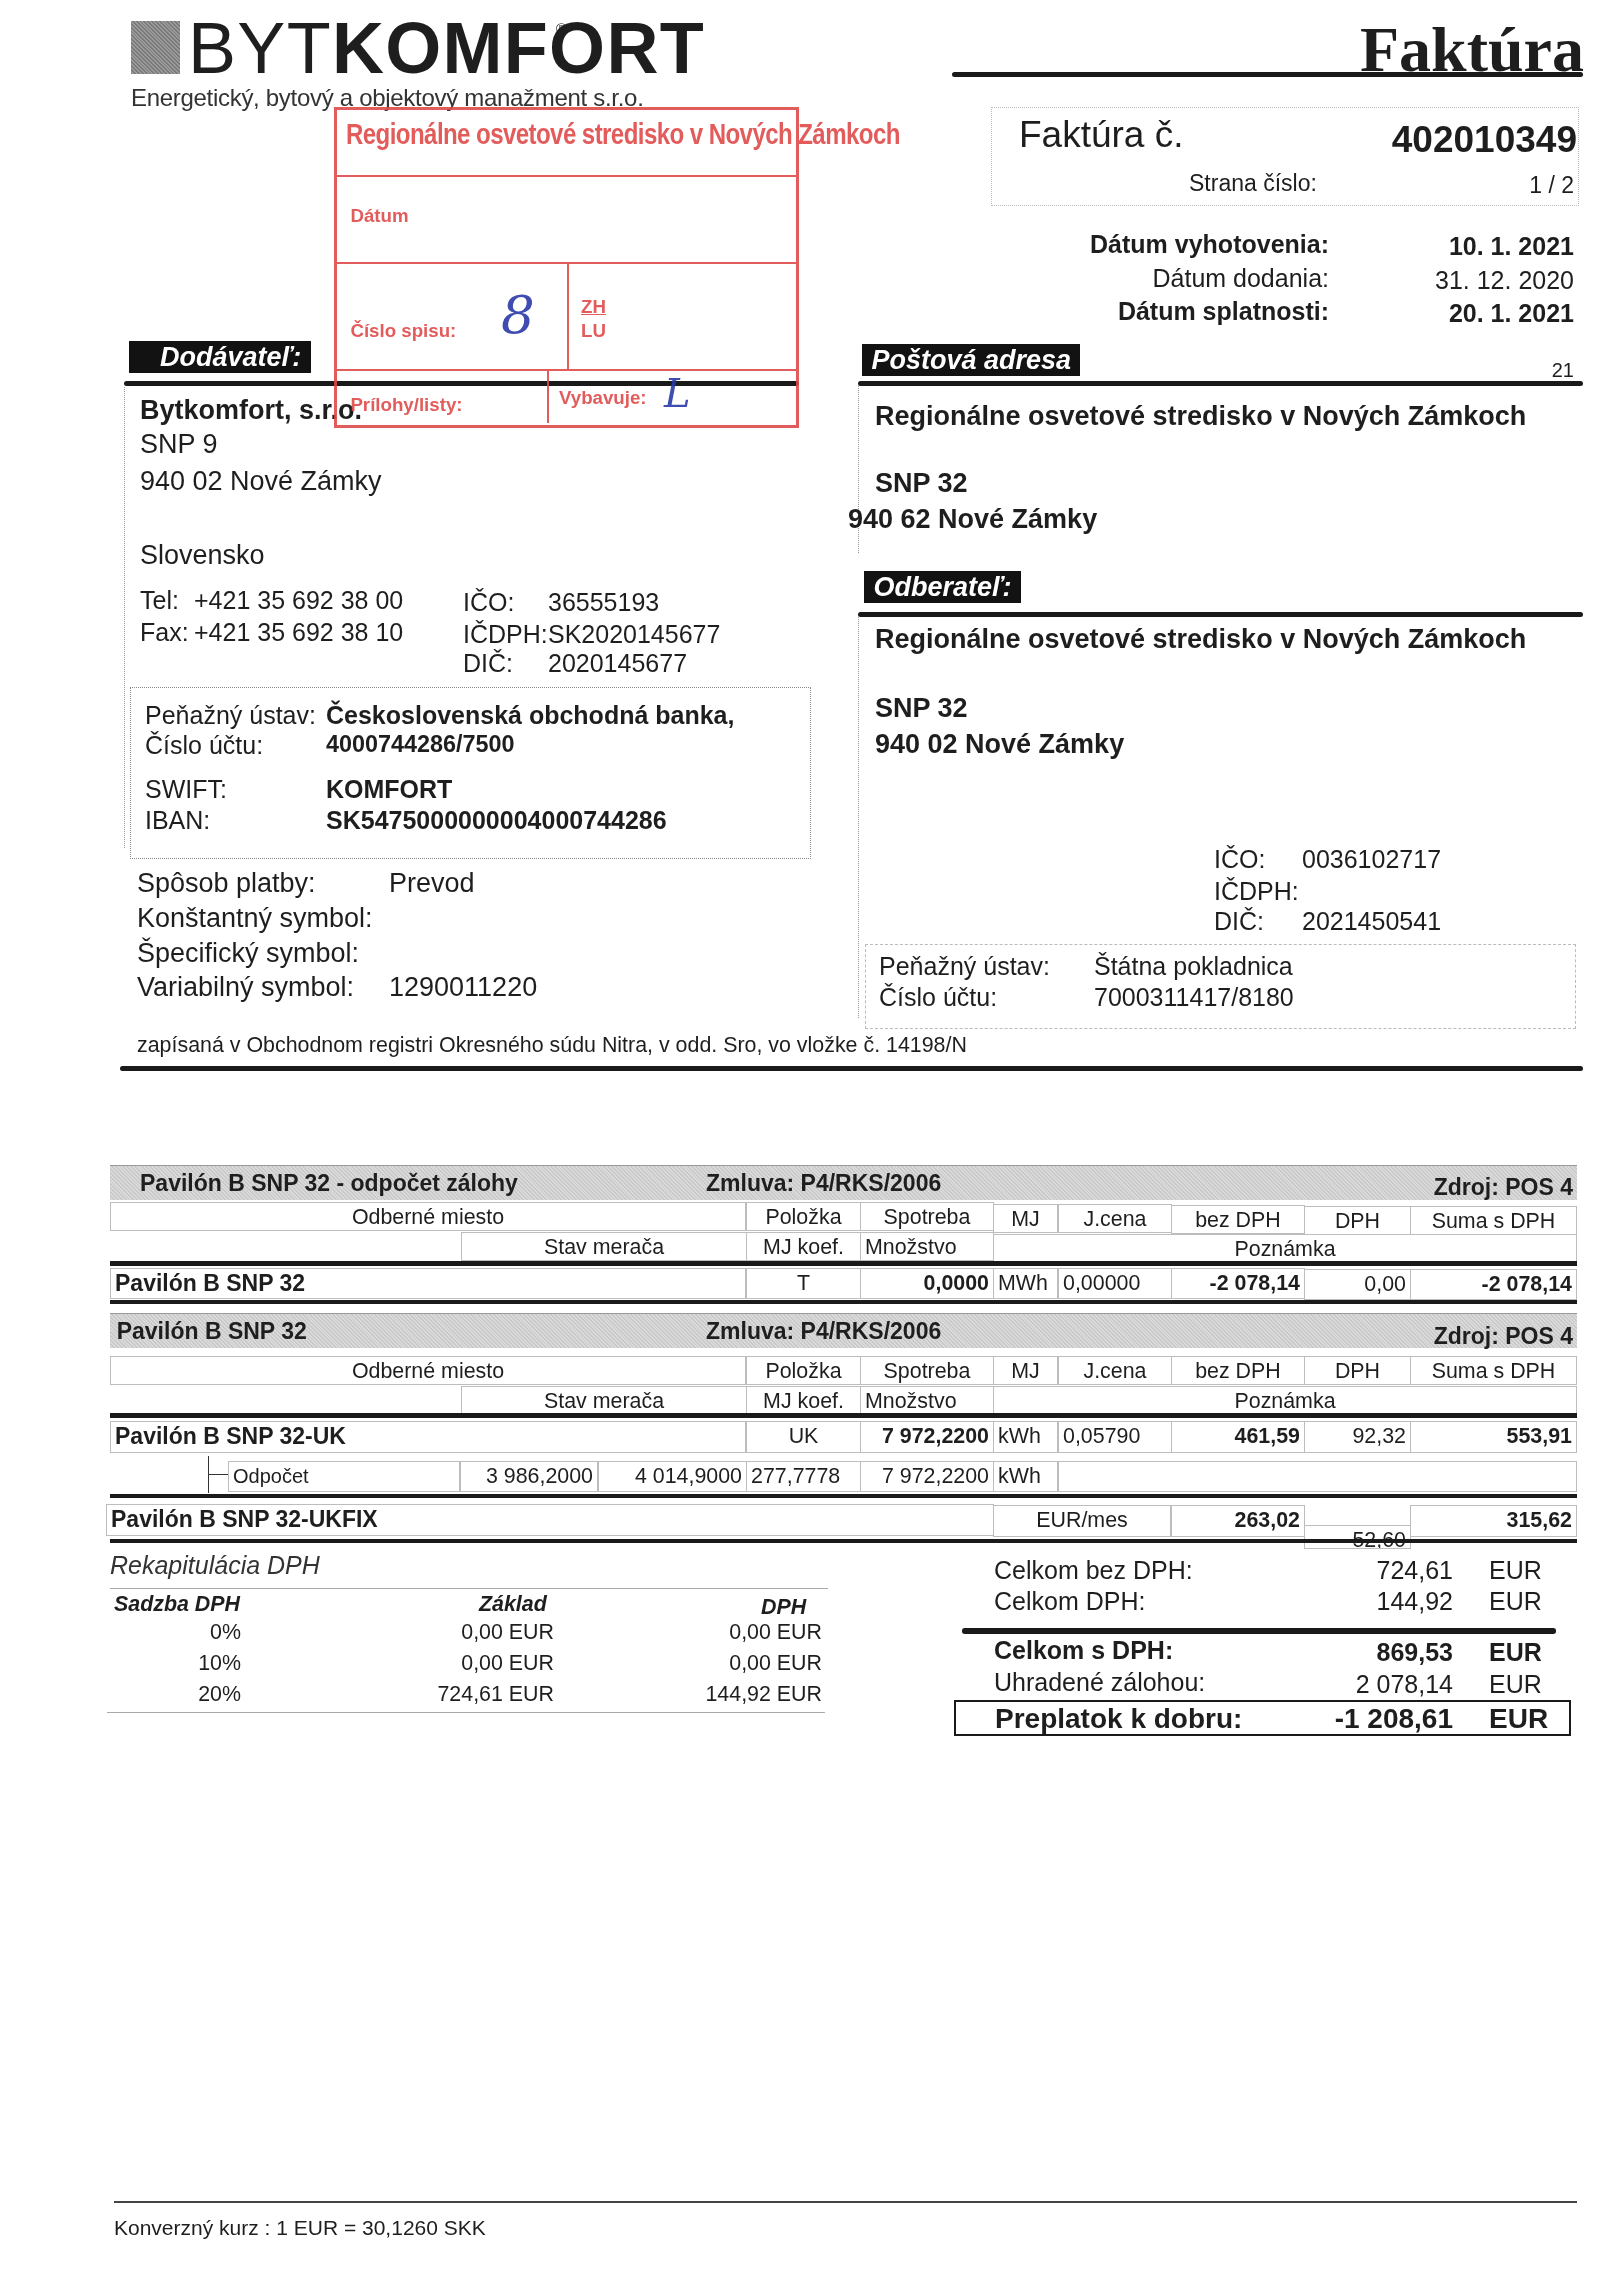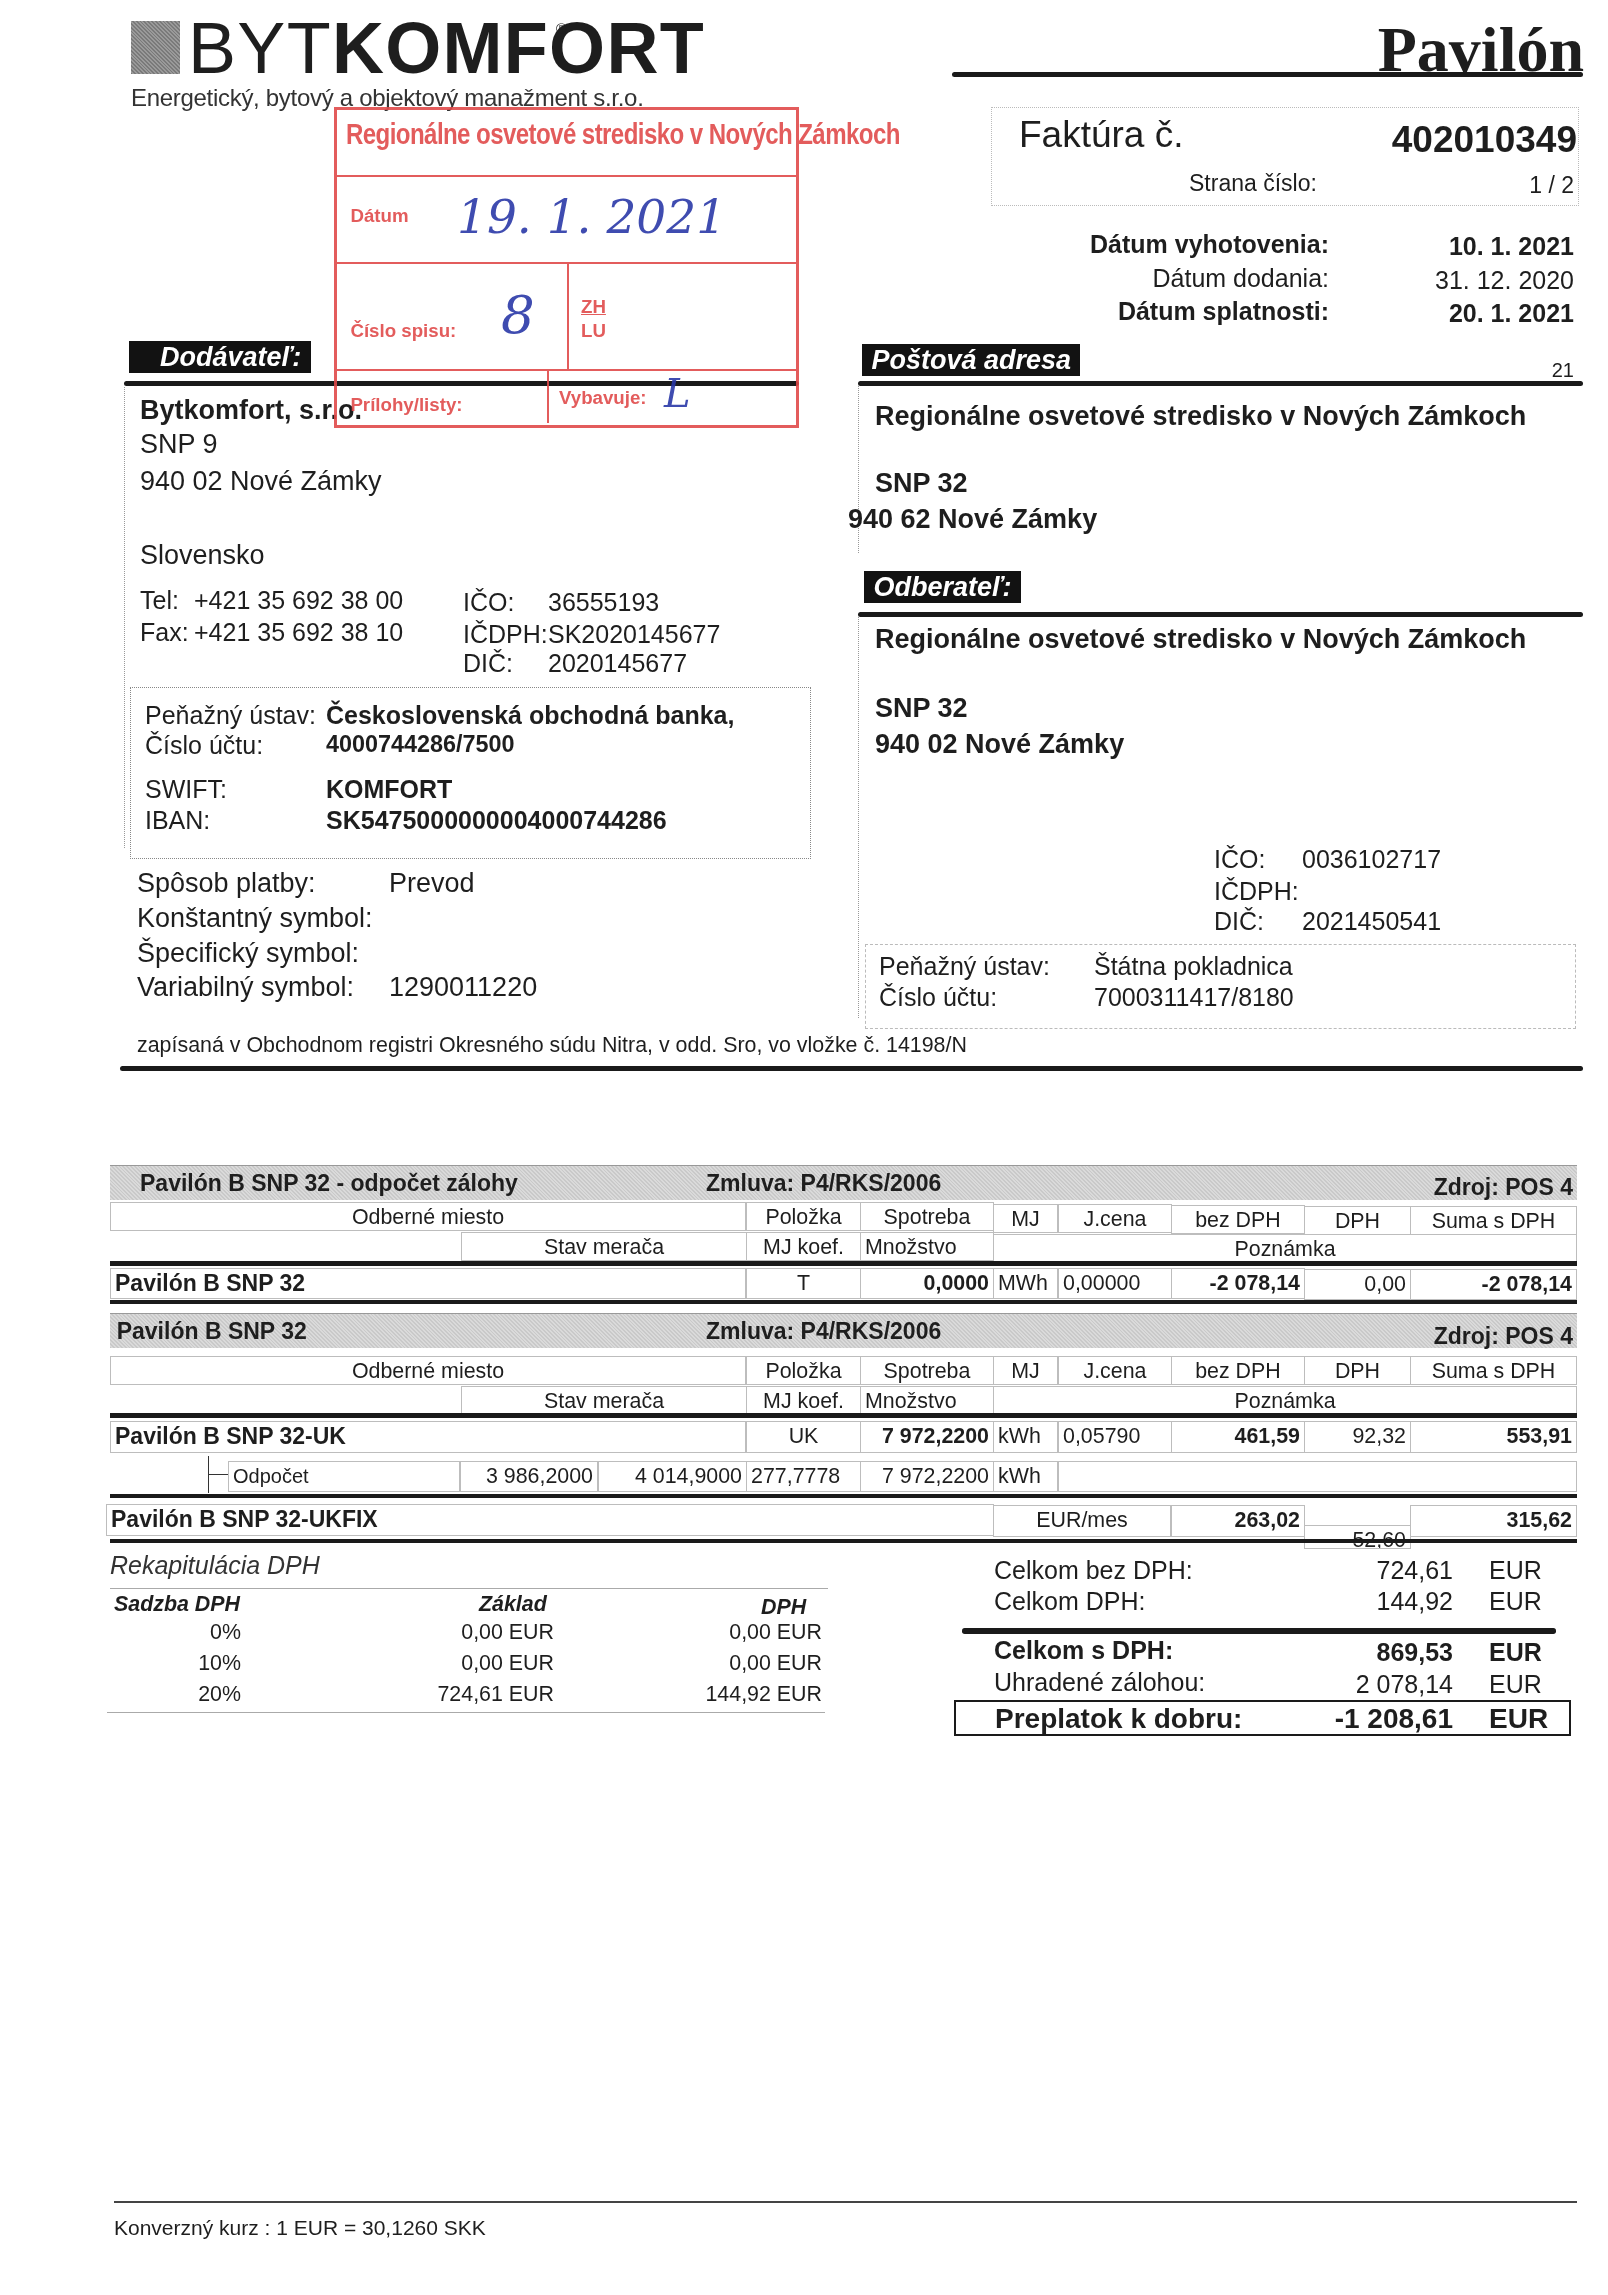--- a/index.html
+++ b/index.html
@@ -59,21 +59,21 @@
   .footer-line { left: 114px; top: 2201px; width: 1463px; height: 2px; background: #444; }
 </style>
 </head>
 <body>
 
 <div class="abs logo-square"></div>
 <div class="abs logo-text"><span class="light">BYT</span><span class="bold">KOMFORT</span></div>
 <div class="abs logo-reg">®</div>
 <div class="abs logo-tagline">Energetický, bytový a objektový manažment s.r.o.</div>
 
-<div class="abs title">Pavilón</div>
+<div class="abs title">Faktúra</div>
 <div class="abs hr-thick" style="left:952px; top:72px; width:631px;"></div>
 
 <div class="abs inv-box"></div>
 <div class="abs inv-label">Faktúra č.</div>
 <div class="abs inv-number">402010349</div>
 <div class="abs page-label">Strana číslo:</div>
 <div class="abs page-num">1 / 2</div>
 
 <div class="abs date-label bold" style="top:230px;">Dátum vyhotovenia:</div>
 <div class="abs date-val bold" style="top:232px;">10. 1. 2021</div>
@@ -151,21 +151,20 @@
 <div class="abs txt36" style="left:879px; top:952px;">Peňažný ústav:</div>
 <div class="abs txt36" style="left:1094px; top:952px;">Štátna pokladnica</div>
 <div class="abs txt36" style="left:879px; top:983px;">Číslo účtu:</div>
 <div class="abs txt36" style="left:1094px; top:983px;">7000311417/8180</div>
 
 <div class="abs stamp">
   <div class="stamp-title">Regionálne osvetové stredisko v Nových Zámkoch</div>
   <div class="row" style="top:0; height:67px;"></div>
   <div class="row" style="top:67px; height:87px;"></div>
   <div class="stamp-label" style="left:13.4px; top:95px;">Dátum</div>
-  <div class="hand" style="left:120px; top:79px; font-size:47px;">19. 1. 2021</div>
   <div class="row" style="top:154px; height:107px;"></div>
   <div class="abs" style="left:230px; top:154px; height:106px; border-left:2.7px solid #e04a4a;"></div>
   <div class="stamp-label" style="left:13.4px; top:210px;">Číslo spisu:</div>
   <div class="hand" style="left:164px; top:174px; font-size:53px;">8</div>
   <div class="stamp-label" style="left:244px; top:186px;text-decoration:underline;">ZH</div>
   <div class="stamp-label" style="left:244px; top:210px;">LU</div>
   <div class="abs" style="left:210px; top:260px; height:53px; border-left:2.7px solid #e04a4a;"></div>
   <div class="stamp-label" style="left:13.4px; top:284px; font-weight:700;">Prílohy/listy:</div>
   <div class="stamp-label" style="left:222px; top:277px;">Vybavuje:</div>
   <div class="hand" style="left:327px; top:260px; font-size:40px;">L</div>

